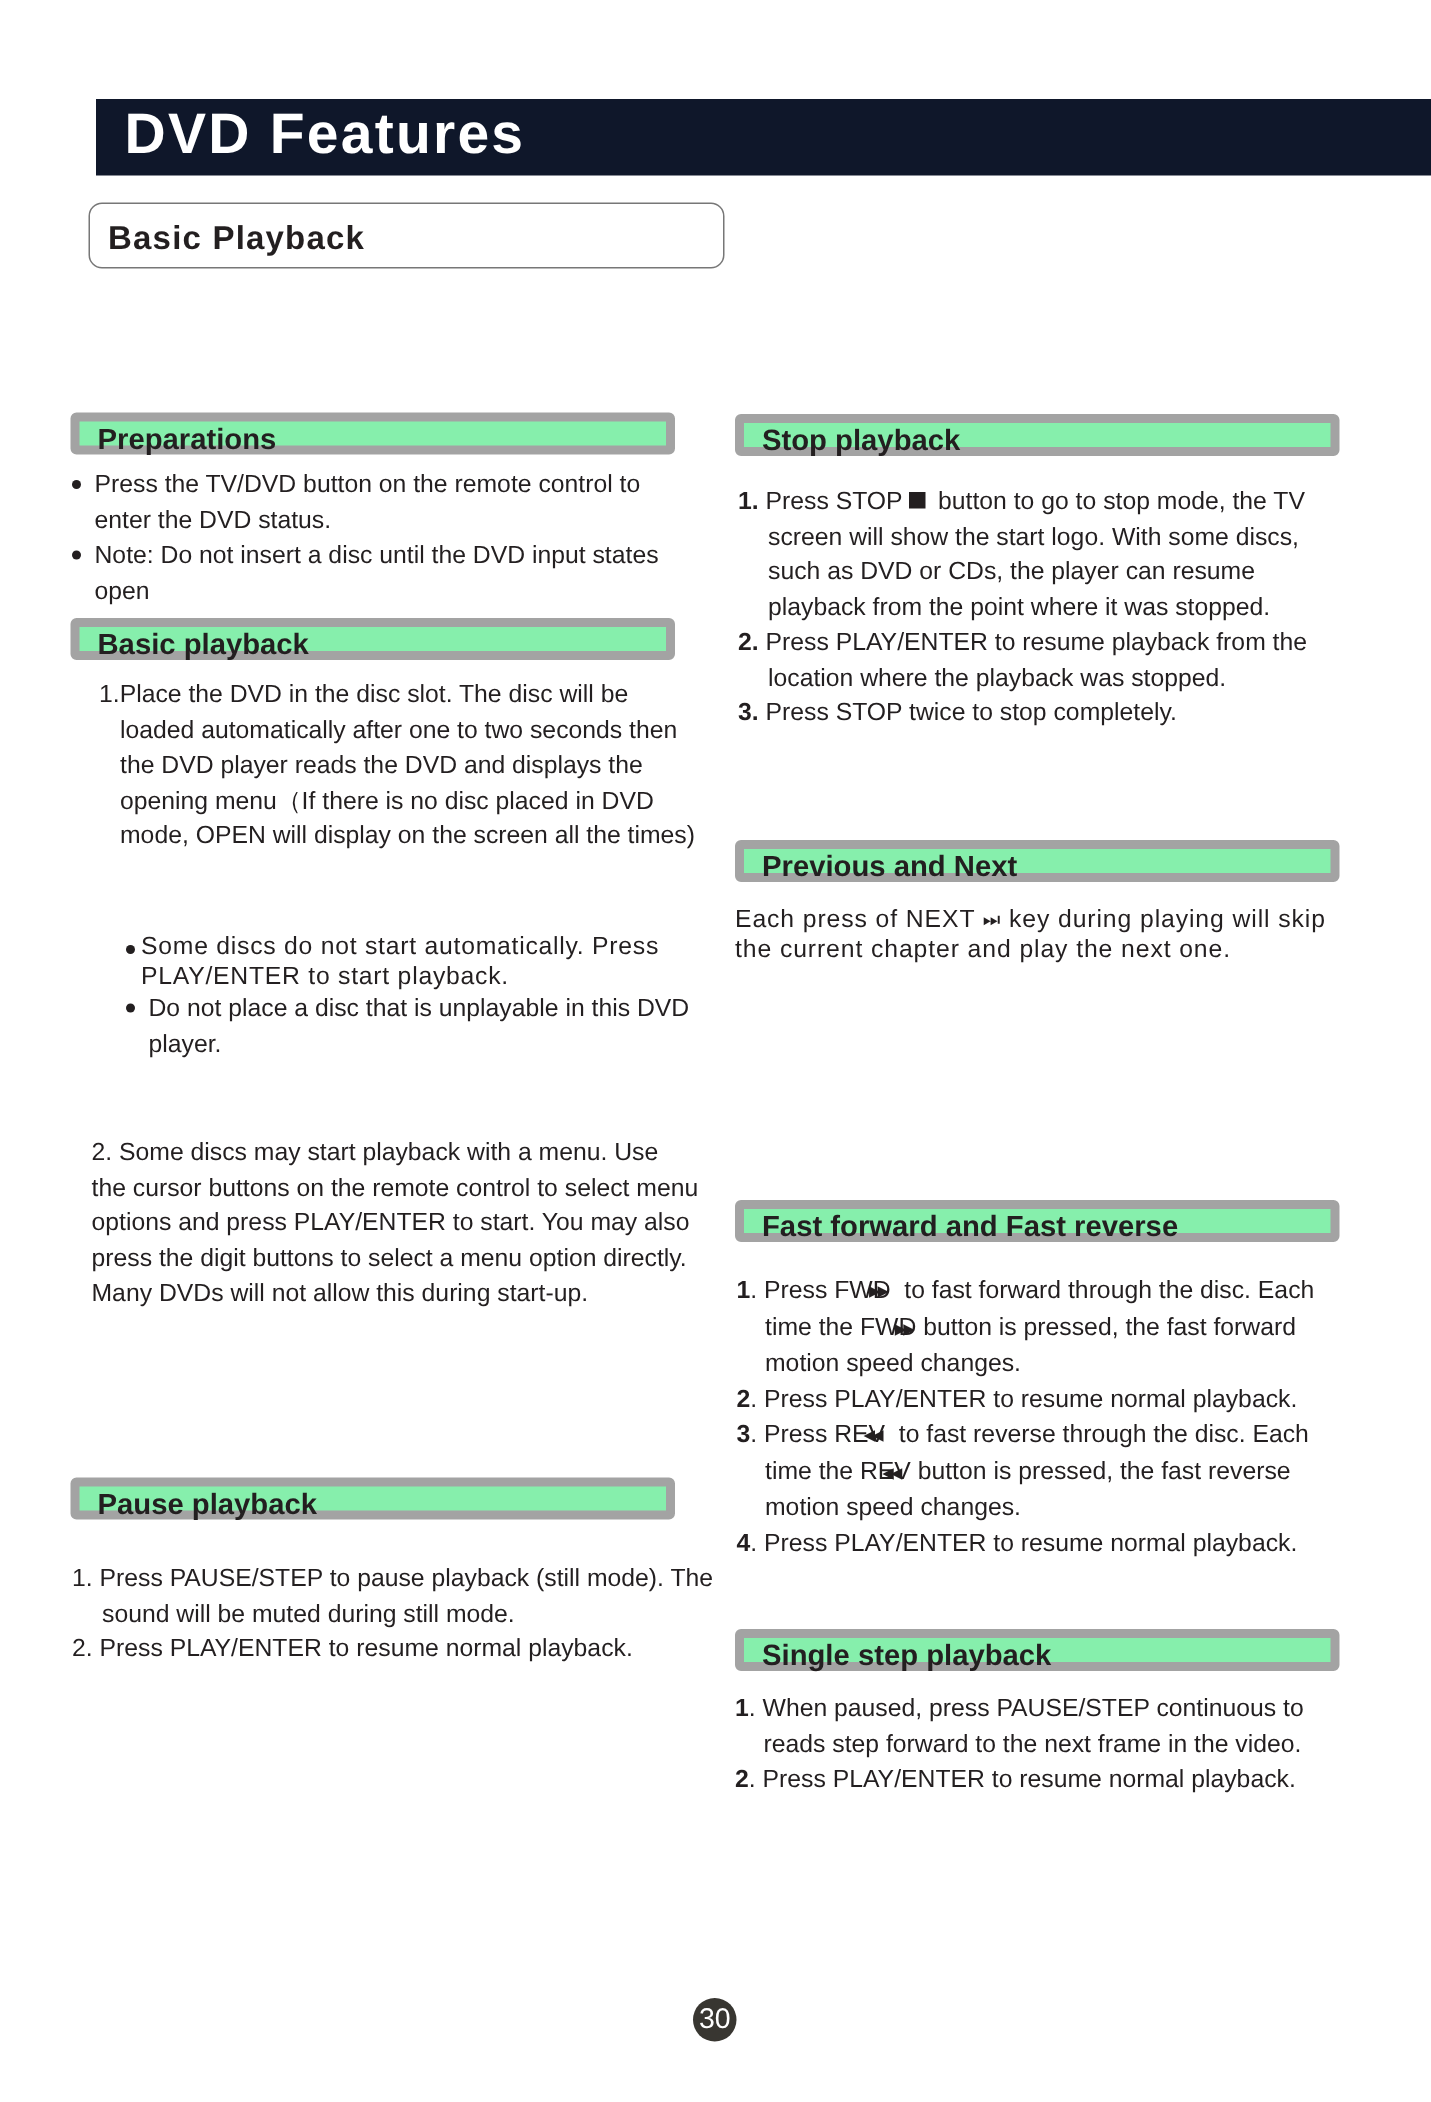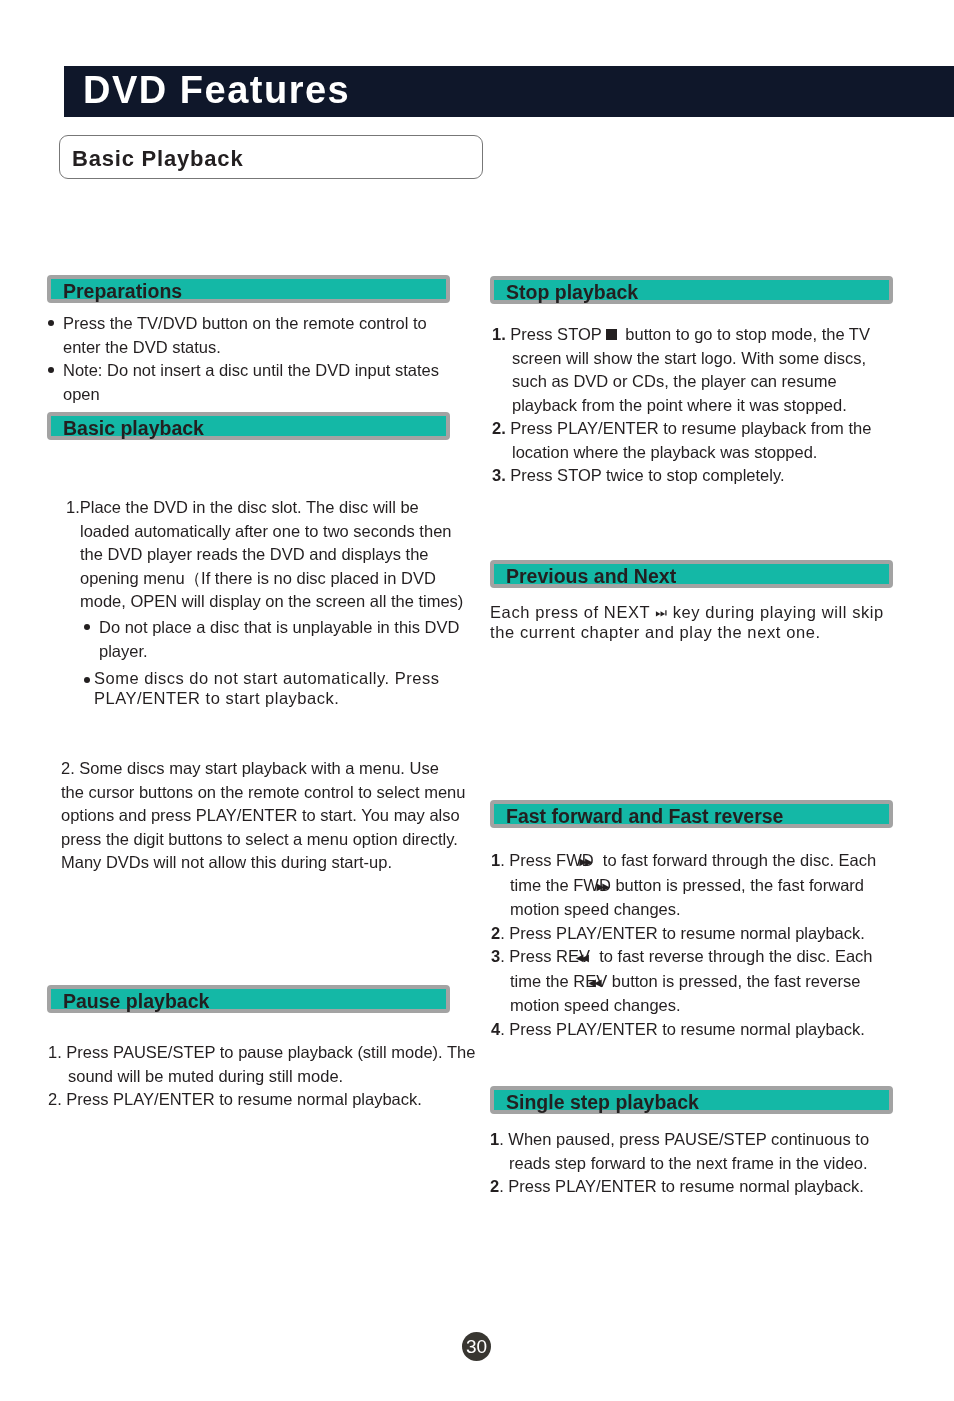--- a/index.html
+++ b/index.html
@@ -2,21 +2,21 @@
 <html><head>
 <meta charset="utf-8">
 <style>
   html,body{margin:0;padding:0;background:#fff;}
   body{width:954px;height:1401px;position:relative;overflow:hidden;font-family:"Liberation Sans",sans-serif;color:#231f20;}
   .abs{position:absolute;}
   .title-bar{left:64px;top:66px;width:934px;height:51px;background:#0f172a;}
   .title-bar span{position:absolute;left:19px;top:3px;font-size:38px;font-weight:bold;color:#fff;letter-spacing:1.5px;}
   .subtitle{left:59px;top:135px;width:422px;height:42px;border:1px solid #777;border-radius:9px;background:#fff;}
   .subtitle span{position:absolute;left:12px;top:10px;font-size:22px;font-weight:bold;letter-spacing:0.8px;}
-  .sec-head{height:24px;background:#14b8a6;border:4px solid #a3a3a3;border-radius:4px;box-sizing:border-box;height:28px;padding-left:42px;}
+  .sec-head{height:24px;background:#86efac;border:6px solid #a3a3a3;border-radius:4px;box-sizing:border-box;height:28px;padding-left:42px;}
   .sec-head span{position:absolute;left:12px;top:1px;font-size:19.5px;font-weight:bold;}
   .txt{font-size:16.5px;line-height:23.5px;}
   .txt p{margin:0;}
   .bullet{position:relative;padding-left:15px;}
   .bullet::before{content:"";position:absolute;left:0;top:8px;width:6px;height:6px;border-radius:50%;background:#231f20;}
   .indent{padding-left:20px;text-indent:-20px;}
   .pn{position:absolute;left:462px;top:1332px;width:29px;height:29px;border-radius:50%;background:#383631;color:#ffffff;font-size:19px;text-align:center;line-height:29px;}
   .glyph{display:inline-block;font-size:13px;vertical-align:1px;}
   .stop-sq{display:inline-block;width:11px;height:11px;background:#231f20;vertical-align:0px;margin:0 4px;}
 </style>
@@ -35,25 +35,25 @@
 </div>
 <div class="abs txt" style="left:48px;top:312px;width:420px;">
   <p class="bullet">Press the TV/DVD button on the remote control to enter the DVD status.</p>
   <p class="bullet">Note: Do not insert a disc until the DVD input states open</p>
 </div>
 
 <div class="abs sec-head" style="left:47px;top:412px;width:403px;">
   <span>Basic playback</span>
 </div>
 <div class="abs txt" style="left:66px;top:452px;width:400px;">
-  <p class="indent" style="padding-left:14px;text-indent:-14px;margin-top:44px;">1.Place the DVD in the disc slot. The disc will be loaded automatically after one to two seconds then the DVD player reads the DVD and displays the opening menu（If there is no disc placed in DVD mode, OPEN will display on the screen all the times)</p>
+  <p class="indent" style="padding-left:14px;text-indent:-14px;">1.Place the DVD in the disc slot. The disc will be loaded automatically after one to two seconds then the DVD player reads the DVD and displays the opening menu（If there is no disc placed in DVD mode, OPEN will display on the screen all the times)</p>
 </div>
 <div class="abs txt" style="left:84px;top:616px;width:385px;">
+  <p class="bullet" style="margin-top:6px;letter-spacing:0.5px;line-height:19.5px;padding-left:10px;">Some discs do not start automatically. Press PLAY/ENTER to start playback.</p>
   <p class="bullet">Do not place a disc that is unplayable  in this DVD player.</p>
-  <p class="bullet" style="margin-top:6px;letter-spacing:0.5px;line-height:19.5px;padding-left:10px;">Some discs do not start automatically. Press PLAY/ENTER to start playback.</p>
 </div>
 <div class="abs txt" style="left:61px;top:757px;width:405px;">
   <p>2. Some discs may start playback with a menu. Use the cursor buttons on the remote control to select menu options and press PLAY/ENTER to start. You may also press the digit buttons to select a menu option directly. Many DVDs will not allow this during start-up.</p>
 </div>
 
 <div class="abs sec-head" style="left:47px;top:985px;width:403px;">
   <span>Pause playback</span>
 </div>
 <div class="abs txt" style="left:48px;top:1041px;width:430px;">
   <p style="padding-left:20px;text-indent:-20px;">1. Press PAUSE/STEP  to pause playback (still mode). The sound will be muted during still mode.</p>

